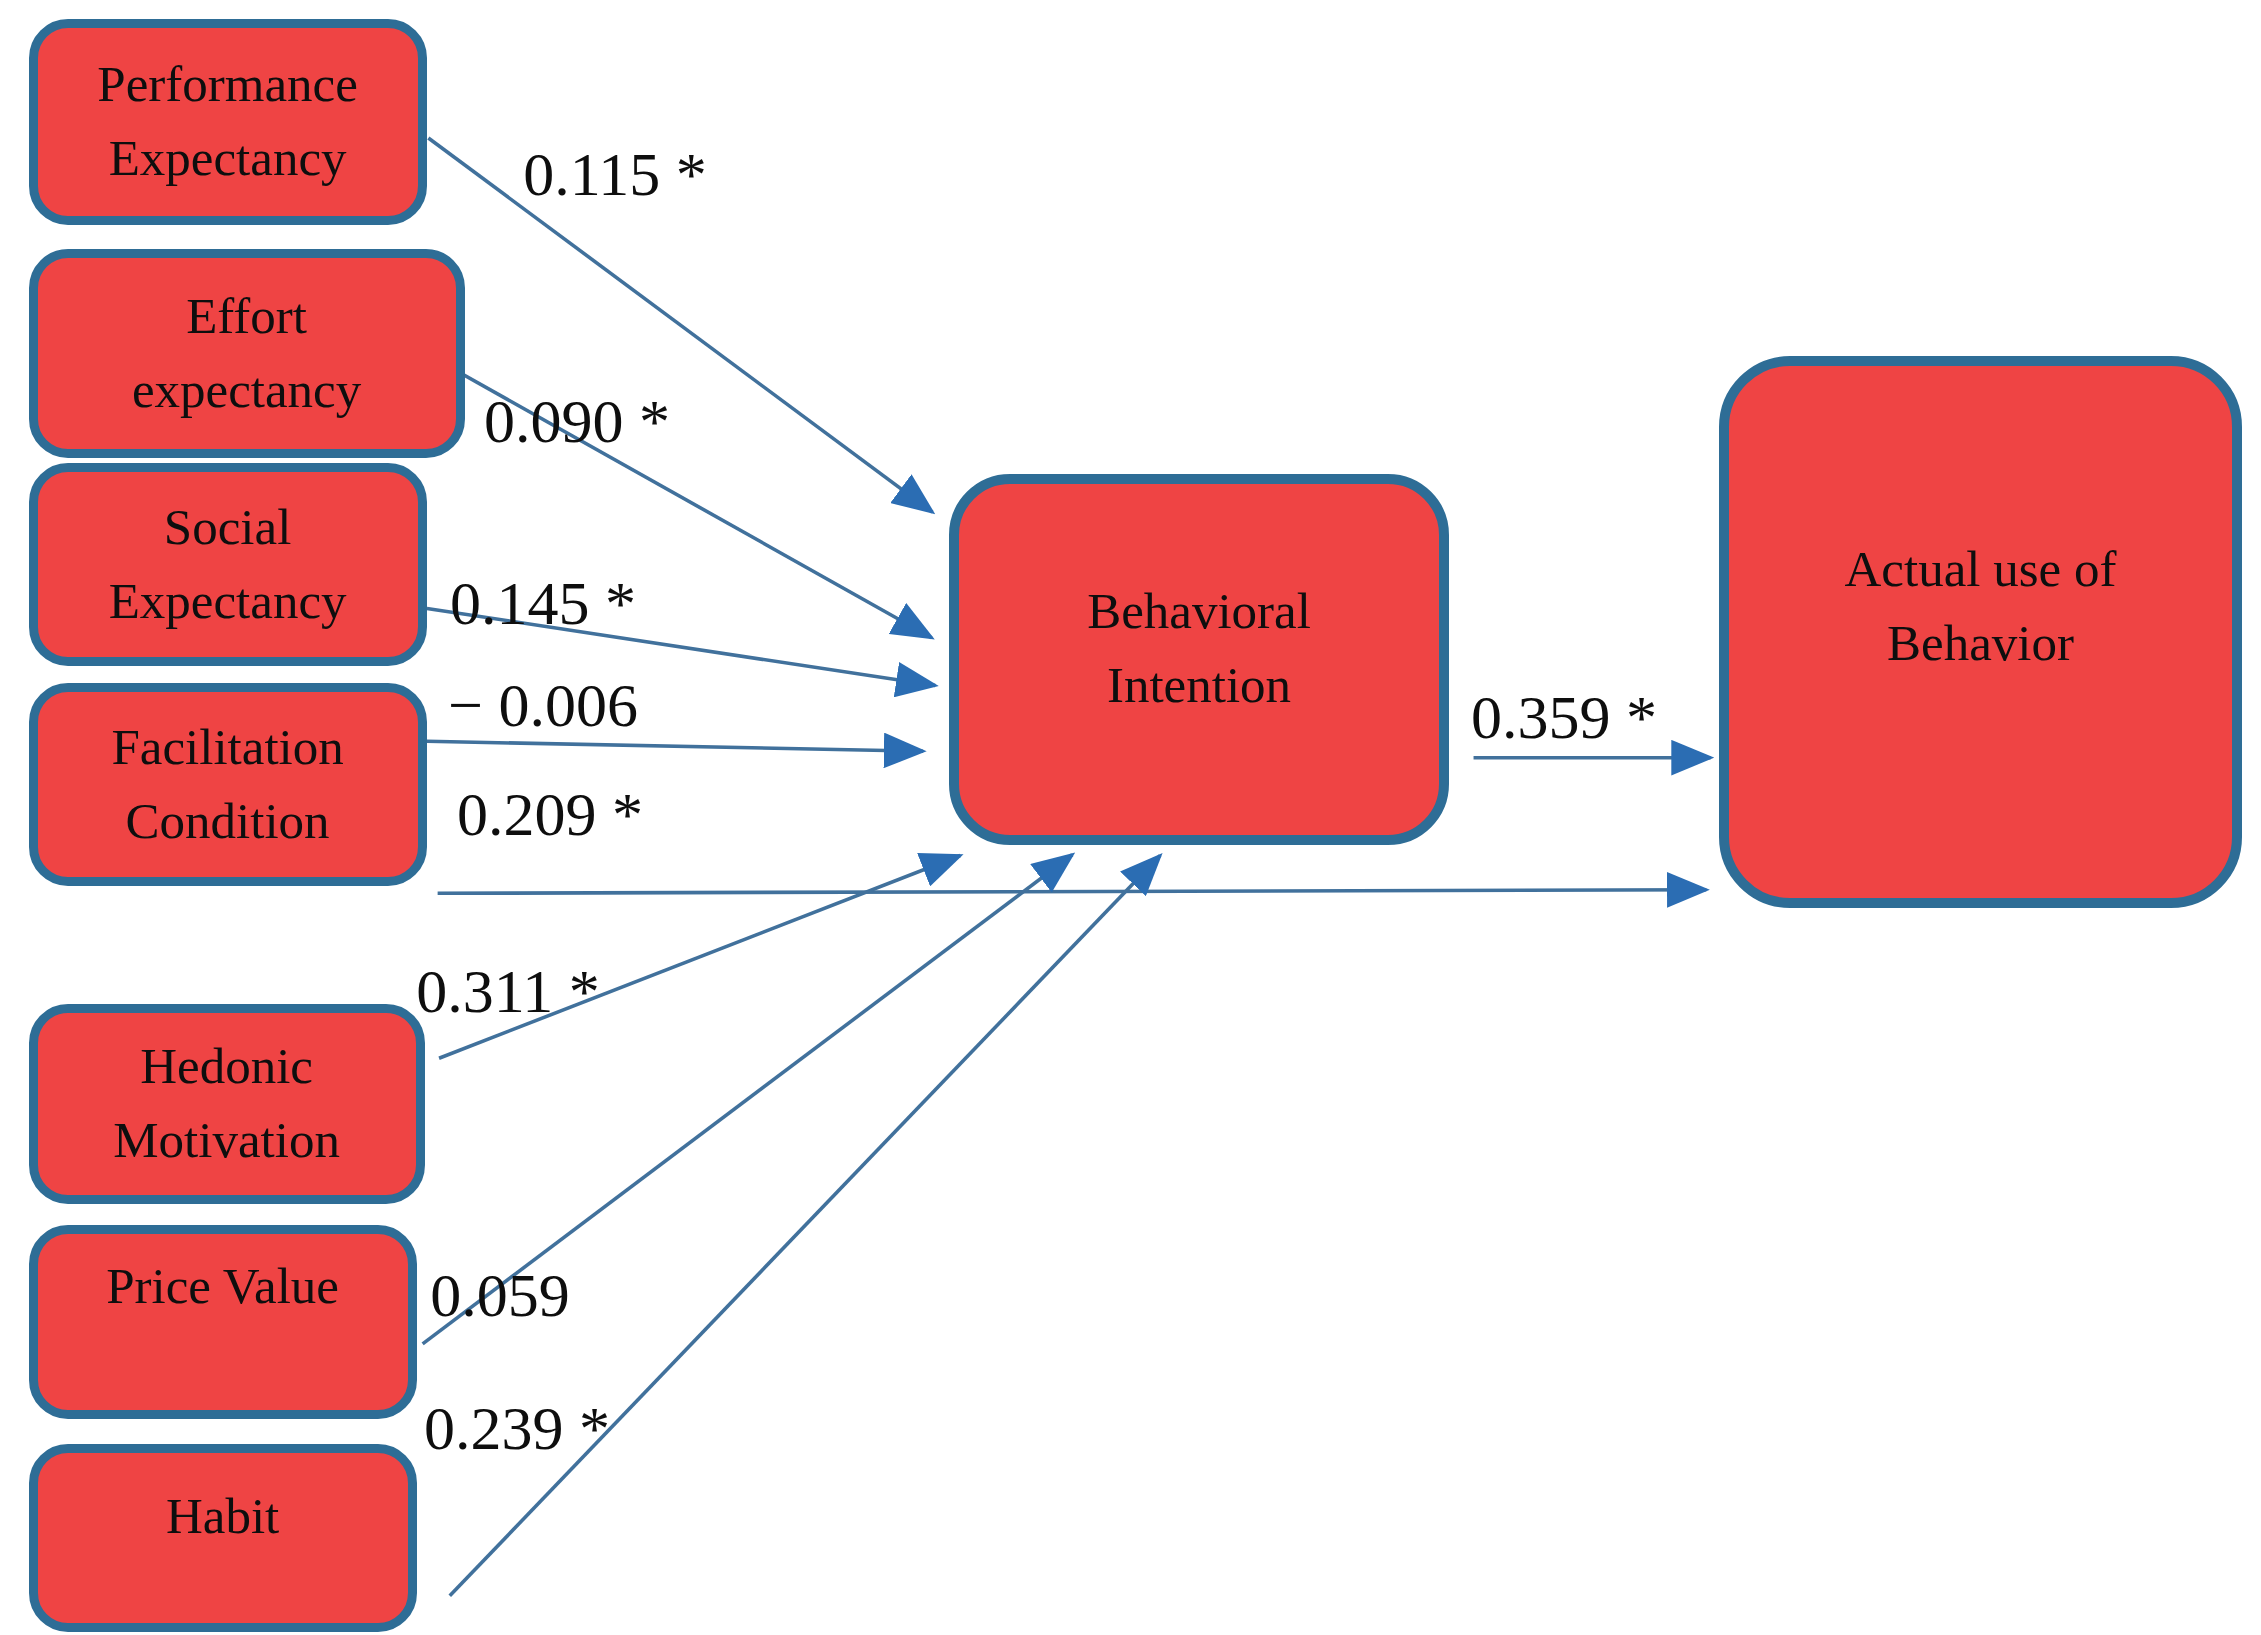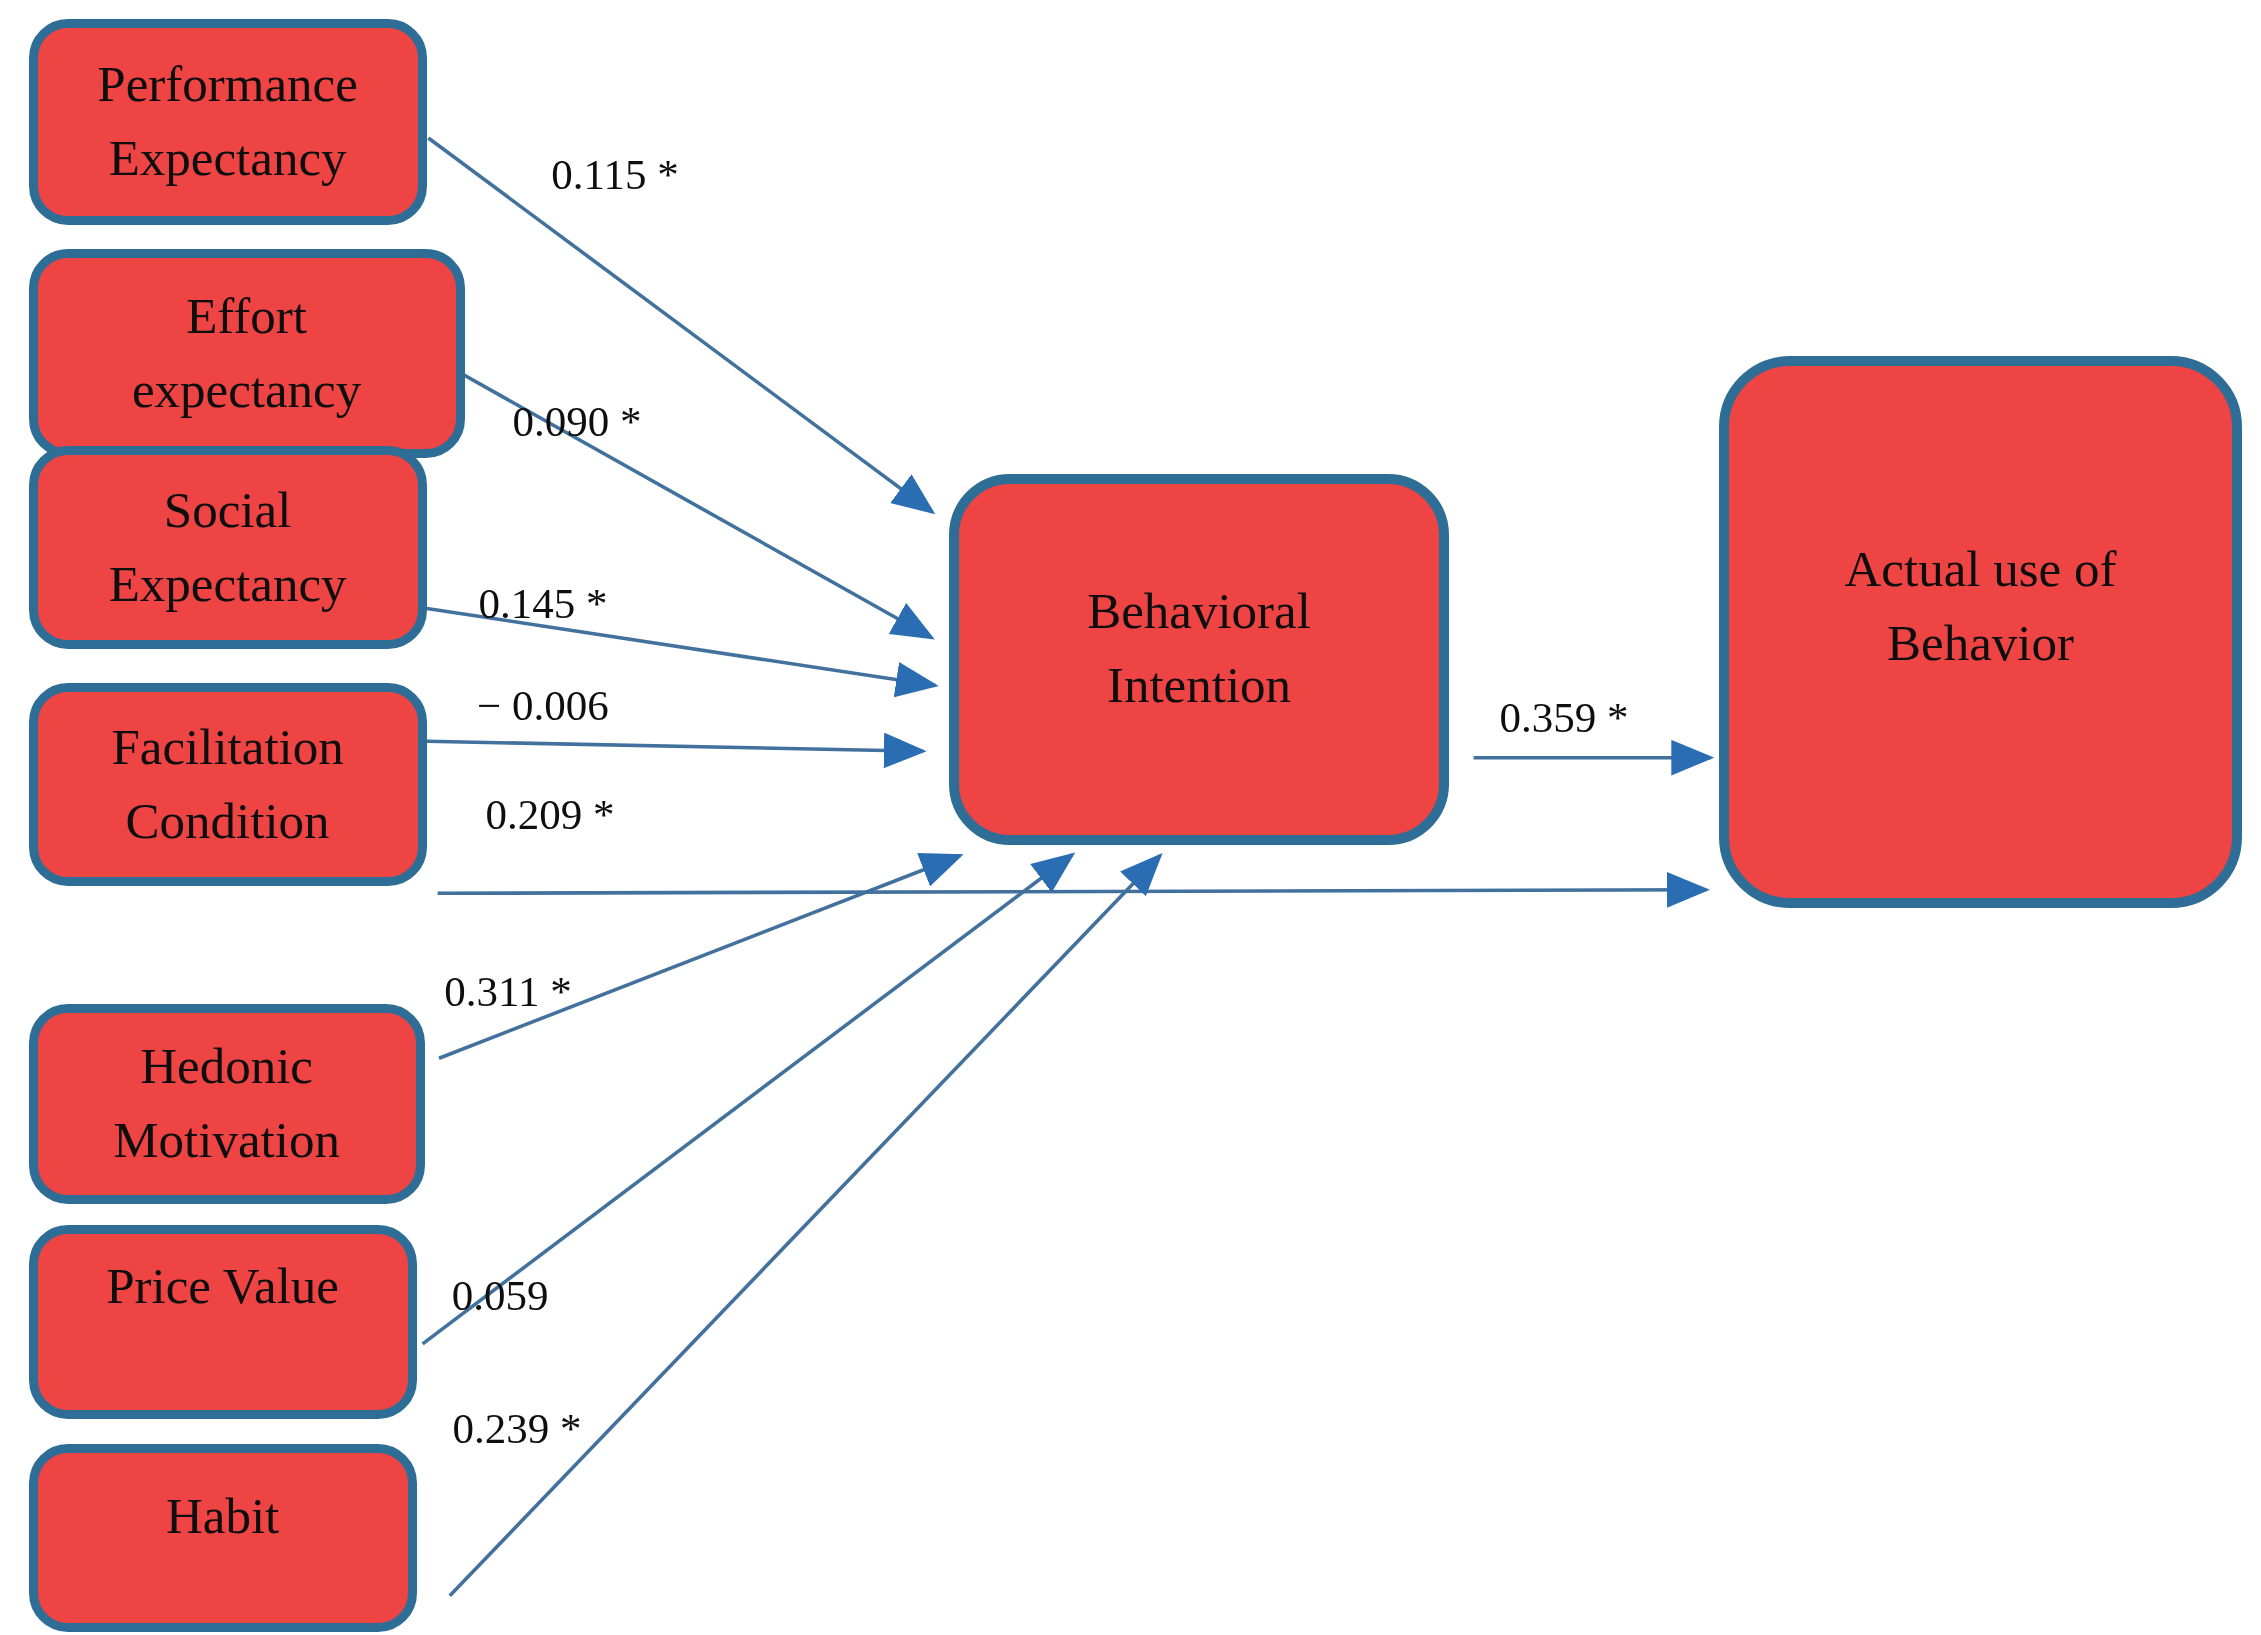--- a/index.html
+++ b/index.html
@@ -50,21 +50,21 @@
     border-width: 10.7px;
     border-radius: 61px;
   }
   .node.biggest {
     border-width: 10.7px;
     border-radius: 71px;
   }
   .coef {
     position: absolute;
     transform: translate(-50%, -50%);
-    font-size: 43px;
+    font-size: 62px;
     white-space: nowrap;
     line-height: 1;
   }
 </style>
 </head>
 <body>
 
 <div id="canvas">
 
   <svg id="edges" viewBox="0 0 3167 2291" xmlns="http://www.w3.org/2000/svg">
@@ -87,21 +87,21 @@
   <div class="node" style="left:28.6px; top:19px; width:398px; height:206px;">
     <span class="line">Performance</span>
     <span class="line">Expectancy</span>
   </div>
 
   <div class="node" style="left:28.6px; top:249px; width:436px; height:209px;">
     <span class="line">Effort</span>
     <span class="line">expectancy</span>
   </div>
 
-  <div class="node" style="left:28.6px; top:446px; width:398px; height:203px;">
+  <div class="node" style="left:28.6px; top:463px; width:398px; height:203px;">
     <span class="line">Social</span>
     <span class="line">Expectancy</span>
   </div>
 
   <div class="node" style="left:28.6px; top:683px; width:398px; height:203px;">
     <span class="line">Facilitation</span>
     <span class="line">Condition</span>
   </div>
 
   <div class="node" style="left:28.6px; top:1004px; width:396px; height:200px;">

